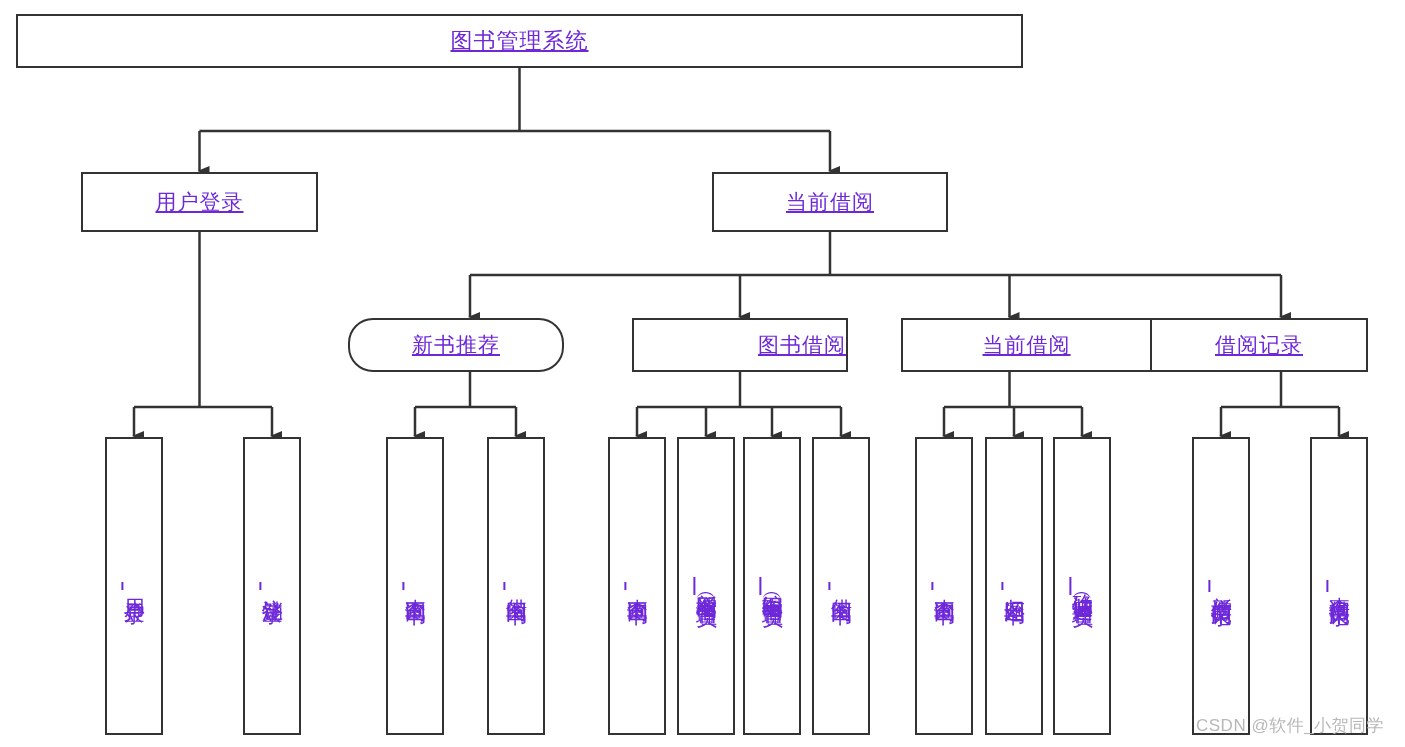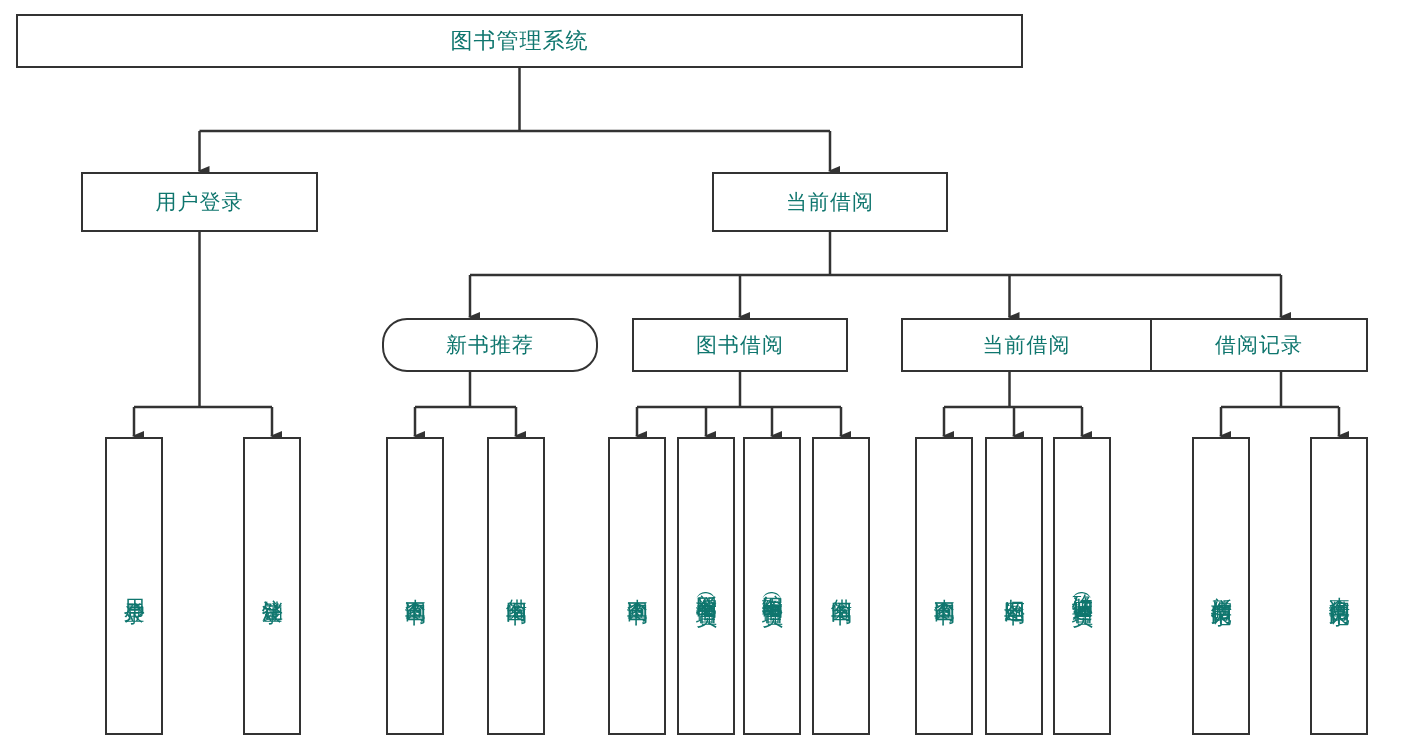--- a/index.html
+++ b/index.html
@@ -26,22 +26,23 @@
     pointer-events: none;
   }
   .node {
     position: absolute;
     box-sizing: border-box;
     border: 2.5px solid #333333;
     background: #ffffff;
     display: flex;
     align-items: center;
     justify-content: center;
-    color: #0f766e;
+    color: #6d28d9;
     line-height: 1.18;
+    text-decoration: underline;
   }
   .node.horizontal {
     font-size: 21px;
     letter-spacing: 1px;
   }
   .node.vertical {
     writing-mode: vertical-rl;
     text-orientation: upright;
     font-size: 21px;
     letter-spacing: 2px;
@@ -114,24 +115,24 @@
   <div id="node-layer">
       <div class="node horizontal root" style="left: 16px; top: 14px; width: 1007px; height: 54px; border-color: rgb(51, 51, 51); background: rgb(255, 255, 255);">
         <span class="node-label">图书管理系统</span>
       </div>
       <div class="node horizontal" style="left: 81px; top: 172px; width: 237px; height: 60px; border-color: rgb(51, 51, 51); background: rgb(255, 255, 255);">
         <span class="node-label">用户登录</span>
       </div>
       <div class="node horizontal" style="left: 712px; top: 172px; width: 236px; height: 60px; border-color: rgb(51, 51, 51); background: rgb(255, 255, 255);">
         <span class="node-label">当前借阅</span>
       </div>
-      <div class="node horizontal" style="left: 382px; top: 318px; width: 216px; height: 54px; border-color: rgb(51, 51, 51); background: rgb(255, 255, 255); border-radius: 25px;">
+      <div class="node horizontal" style="left: 348px; top: 318px; width: 216px; height: 54px; border-color: rgb(51, 51, 51); background: rgb(255, 255, 255); border-radius: 25px;">
         <span class="node-label">新书推荐</span>
       </div>
-      <div class="node horizontal" style="left: 632px; top: 318px; width: 216px; height: 54px; border-color: rgb(51, 51, 51); background: rgb(255, 255, 255);">
+      <div class="node horizontal" style="left: 632px; top: 318px; width: 216px; height: 54px; border-color: rgb(51, 51, 51); background: rgb(255, 255, 255); justify-content: flex-end;">
         <span class="node-label">图书借阅</span>
       </div>
       <div class="node horizontal" style="left: 901px; top: 318px; width: 251px; height: 54px; border-color: rgb(51, 51, 51); background: rgb(255, 255, 255);">
         <span class="node-label">当前借阅</span>
       </div>
       <div class="node horizontal" style="left: 1150px; top: 318px; width: 218px; height: 54px; border-color: rgb(51, 51, 51); background: rgb(255, 255, 255);">
         <span class="node-label">借阅记录</span>
       </div>
       <div class="node vertical" style="left: 105px; top: 437px; width: 58px; height: 298px; border-color: rgb(51, 51, 51); background: rgb(255, 255, 255);">
         <span class="node-label">用户登录</span>
@@ -167,13 +168,14 @@
         <span class="node-label">确认归还（管理员）</span>
       </div>
       <div class="node vertical" style="left: 1192px; top: 437px; width: 58px; height: 298px; border-color: rgb(51, 51, 51); background: rgb(255, 255, 255);">
         <span class="node-label">新增借阅记录</span>
       </div>
       <div class="node vertical" style="left: 1310px; top: 437px; width: 58px; height: 298px; border-color: rgb(51, 51, 51); background: rgb(255, 255, 255);">
         <span class="node-label">查询借阅记录</span>
       </div>
     </div>
 
+  <div class="watermark" style="left: 1196px; top: 714px; color: rgb(184, 184, 184);">CSDN @软件_小贺同学</div>
 </div>
 
 </body></html>

